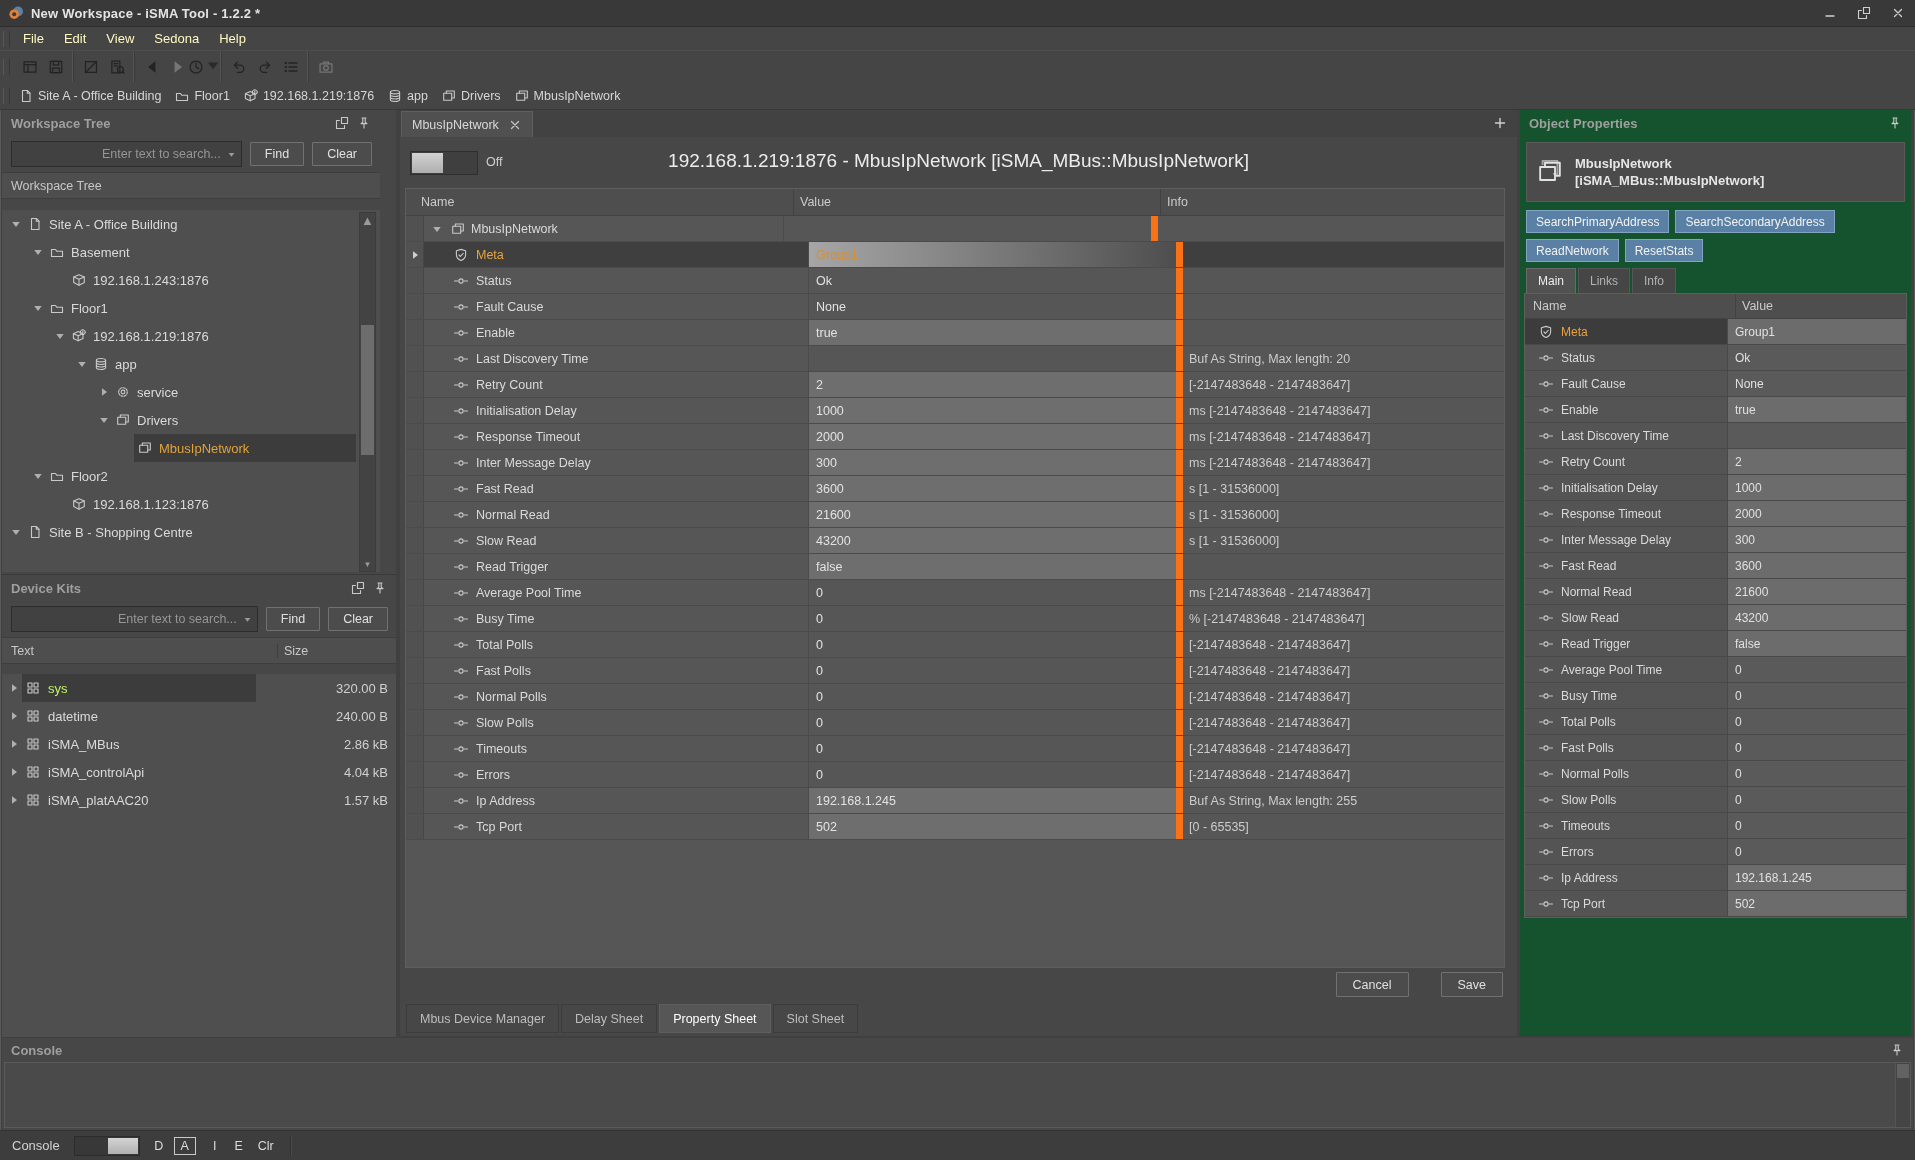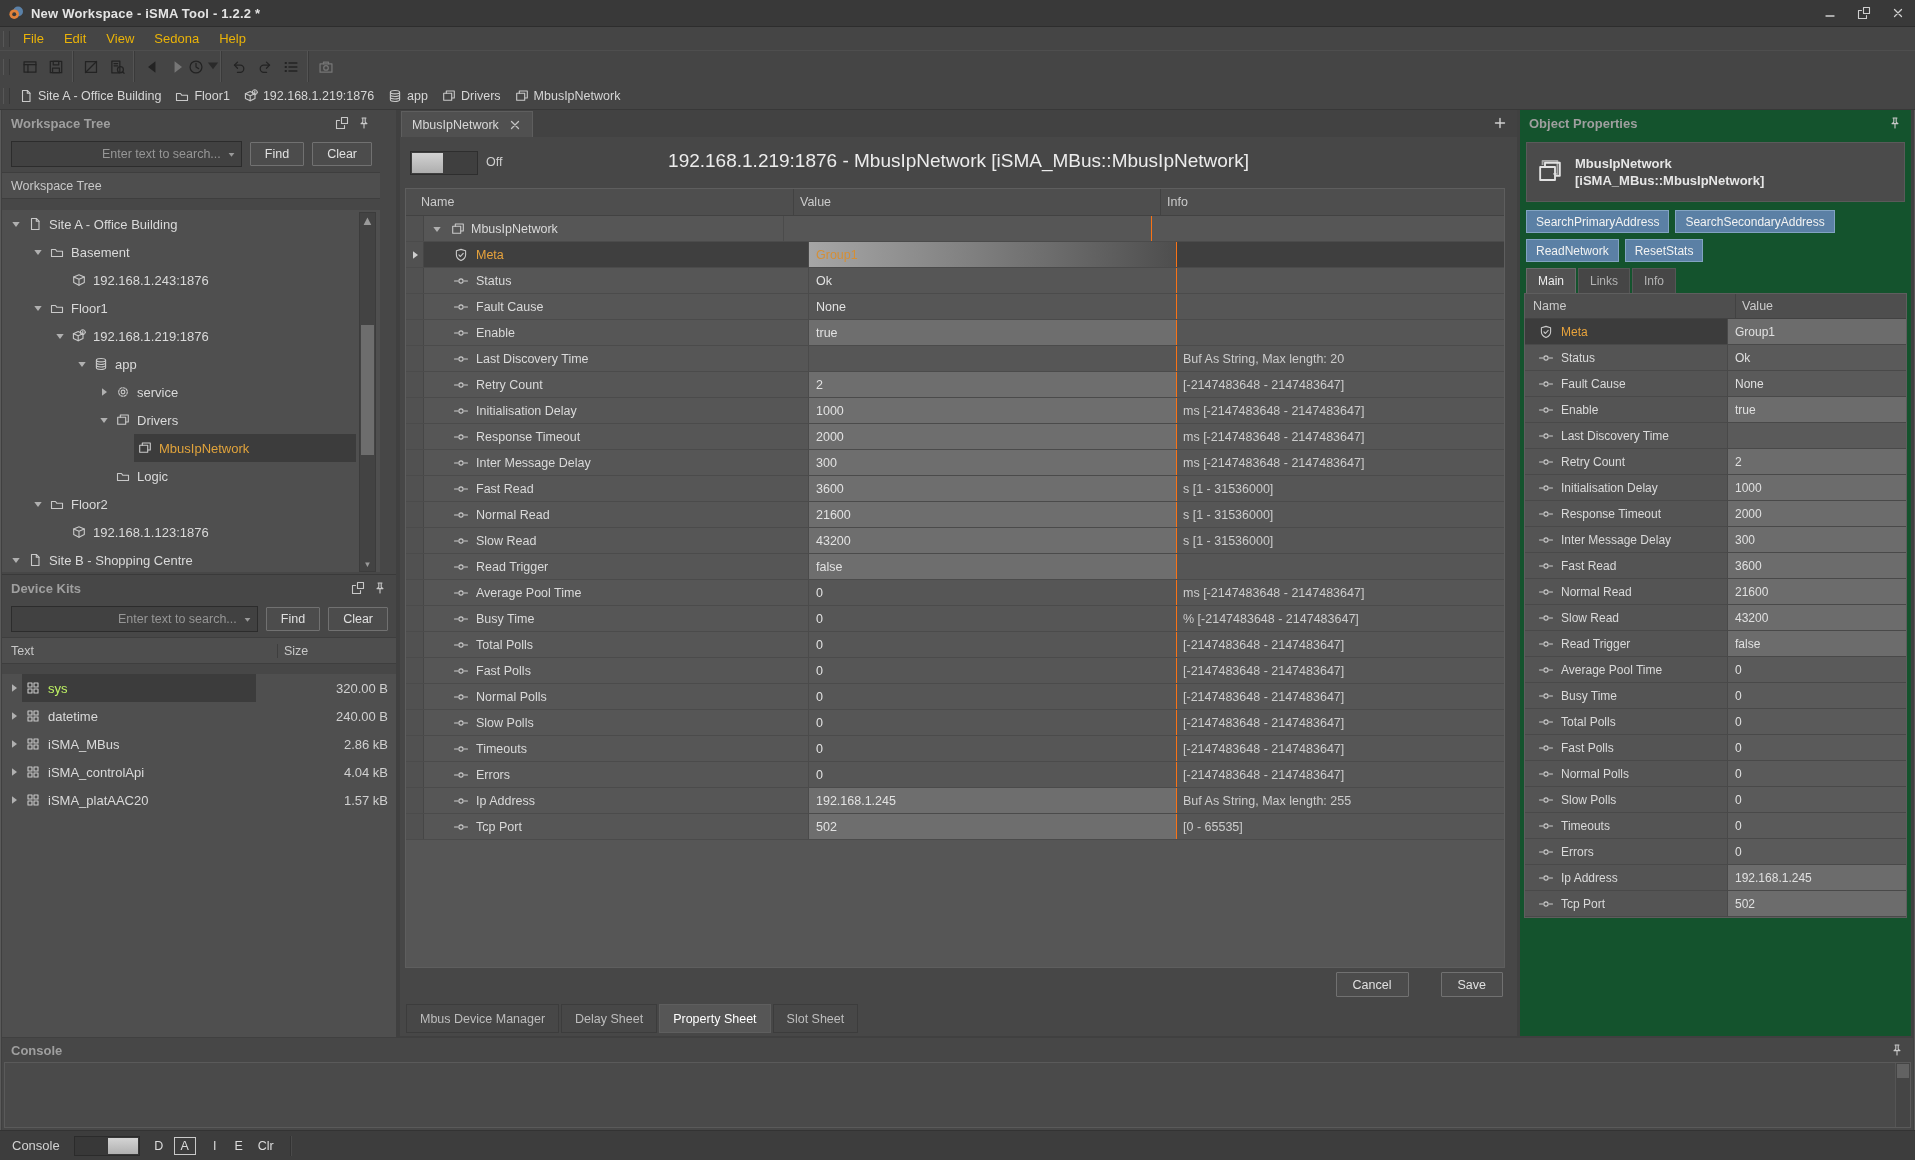--- a/index.html
+++ b/index.html
@@ -13,21 +13,21 @@
   #titlebar{position:absolute;left:0;top:0;right:0;height:26px;background:#393939;border-bottom:1px solid #2d2d2d;
             display:flex;align-items:center;}
   #app-logo{margin:0 7px 0 8px;}
   #win-title{font-weight:bold;font-size:13px;color:#e4e4e4;letter-spacing:.2px;}
   #win-controls{margin-left:auto;display:flex;height:100%;}
   .win-btn{width:34px;display:flex;align-items:center;justify-content:center;color:#d0d0d0;}
 
   
   #menubar{position:absolute;left:0;top:27px;right:0;height:23px;background:#454545;display:flex;align-items:center;}
   .grip{width:5px;height:16px;margin:0 3px;border-left:1px solid #575757;border-right:1px solid #373737;}
-  .menu-item{padding:0 10px;color:#eab308;font-size:13px;line-height:23px;}
+  .menu-item{padding:0 10px;color:#fef9c3;font-size:13px;line-height:23px;}
 
   
   #toolbar{position:absolute;left:0;top:50px;right:0;height:31px;background:#454545;border-top:1px solid #4e4e4e;
            display:flex;align-items:center;}
   .tb-group{display:flex;align-items:center;height:100%;padding:0 4px;}
   .tb-group + .tb-group{border-left:1px solid #3a3a3a;box-shadow:-1px 0 0 #545454;}
   .tb-btn{width:24px;height:24px;display:inline-flex;align-items:center;justify-content:center;color:#232323;margin:0 1px;}
   .tb-btn svg{width:16px;height:16px;}
   .tb-btn.dis{color:#767676;}
   .tb-caret{color:#2a2a2a;margin-left:1px;}
@@ -98,21 +98,21 @@
   #phead .hn{width:372px;display:flex;align-items:center;padding-left:15px;}
   #phead .hv{width:360px;display:flex;align-items:center;padding-left:6px;border-left:1px solid #424242;}
   #phead .hi{flex:1;display:flex;align-items:center;padding-left:6px;border-left:1px solid #424242;}
   .prow{display:flex;height:25px;border-bottom:1px solid #4b4b4b;font-size:12.5px;}
   .pg{width:17px;background:#515151;border-right:1px solid #464646;display:flex;align-items:center;justify-content:center;color:#cfcfcf;}
   .pn{width:354px;display:flex;align-items:center;gap:8px;color:#dadada;}
   .pn.child{padding-left:30px;}
   .pn.rootr{padding-left:5px;gap:6px;}
   .pv{width:360px;display:flex;align-items:center;padding-left:7px;border-left:1px solid #4b4b4b;color:#e2e2e2;}
   .pv.edit{background:#6e6e6e;}
-  .pi{flex:1;display:flex;align-items:center;padding-left:6px;border-left:1px solid #f97316;color:#cccccc;}
+  .pi{flex:1;display:flex;align-items:center;padding-left:6px;border-left:7px solid #f97316;color:#cccccc;}
   .prow.sel{background:#3f3f3f;}
   .prow.sel .pn{color:#e8a33c;}
   .prow.sel .pv{background:linear-gradient(90deg,#a6a6a6,#888888 35%,#4e4e4e 100%);color:#d58f35;}
   .prow .tw-ex{color:#b0b0b0;}
   
   #main-btns{position:absolute;top:862px;left:0;right:14px;display:flex;justify-content:flex-end;gap:32px;}
   #main-btns .btn{padding:0 16px;height:25px;}
   #sheet-tabs{position:absolute;top:894px;left:6px;display:flex;}
   .sheet-tab{height:27px;display:flex;align-items:center;padding:0 13px;background:#474747;border:1px solid #3c3c3c;
              color:#bdbdbd;font-size:12.5px;margin-right:2px;}
@@ -535,31 +535,20 @@
             <span class="tree-hl sel">
               <span class="ic">
                 <svg viewBox="0 0 14 14" width="14" height="14" fill="none" stroke="currentColor" stroke-width="1.1" stroke-linejoin="round" stroke-linecap="round">
                   <path d="M4.3 4.3V2h8v7h-2.3"></path>
                   <path d="M1.7 4.3h8v7h-8z"></path>
                 </svg>
               </span>
               <span class="tree-label">MbusIpNetwork</span>
             </span>
           </div>
-          <div class="tree-row" style="padding-left: 94px;">
-            <span class="tw-ex"></span>
-            <span class="tree-hl">
-              <span class="ic">
-                <svg viewBox="0 0 14 14" width="14" height="14" fill="none" stroke="currentColor" stroke-width="1.1" stroke-linejoin="round" stroke-linecap="round">
-                  <path d="M1.5 11.5v-7h4l1.4 1.8h5.6v5.2z"></path>
-                </svg>
-              </span>
-              <span class="tree-label">Logic</span>
-            </span>
-          </div>
           <div class="tree-row" style="padding-left: 28px;">
             <span class="tw-ex">
               <svg viewBox="0 0 10 10" width="10" height="10">
                 <path d="M1.3 3h7.4L5 8z" fill="currentColor"></path>
               </svg>
             </span>
             <span class="tree-hl">
               <span class="ic">
                 <svg viewBox="0 0 14 14" width="14" height="14" fill="none" stroke="currentColor" stroke-width="1.1" stroke-linejoin="round" stroke-linecap="round">
                   <path d="M1.5 11.5v-7h4l1.4 1.8h5.6v5.2z"></path>

